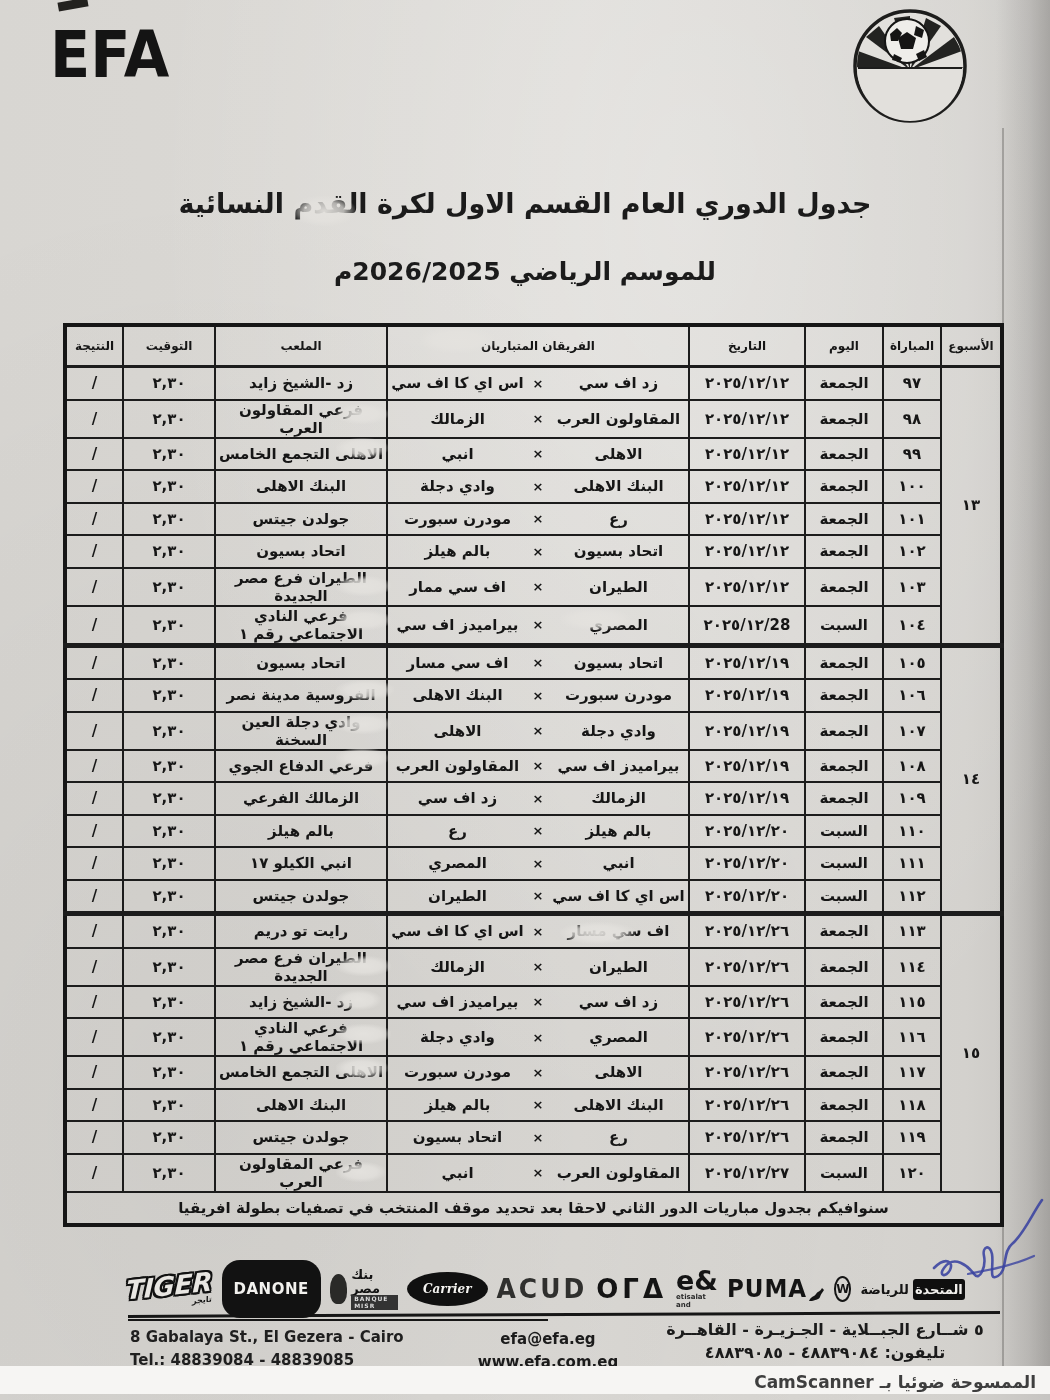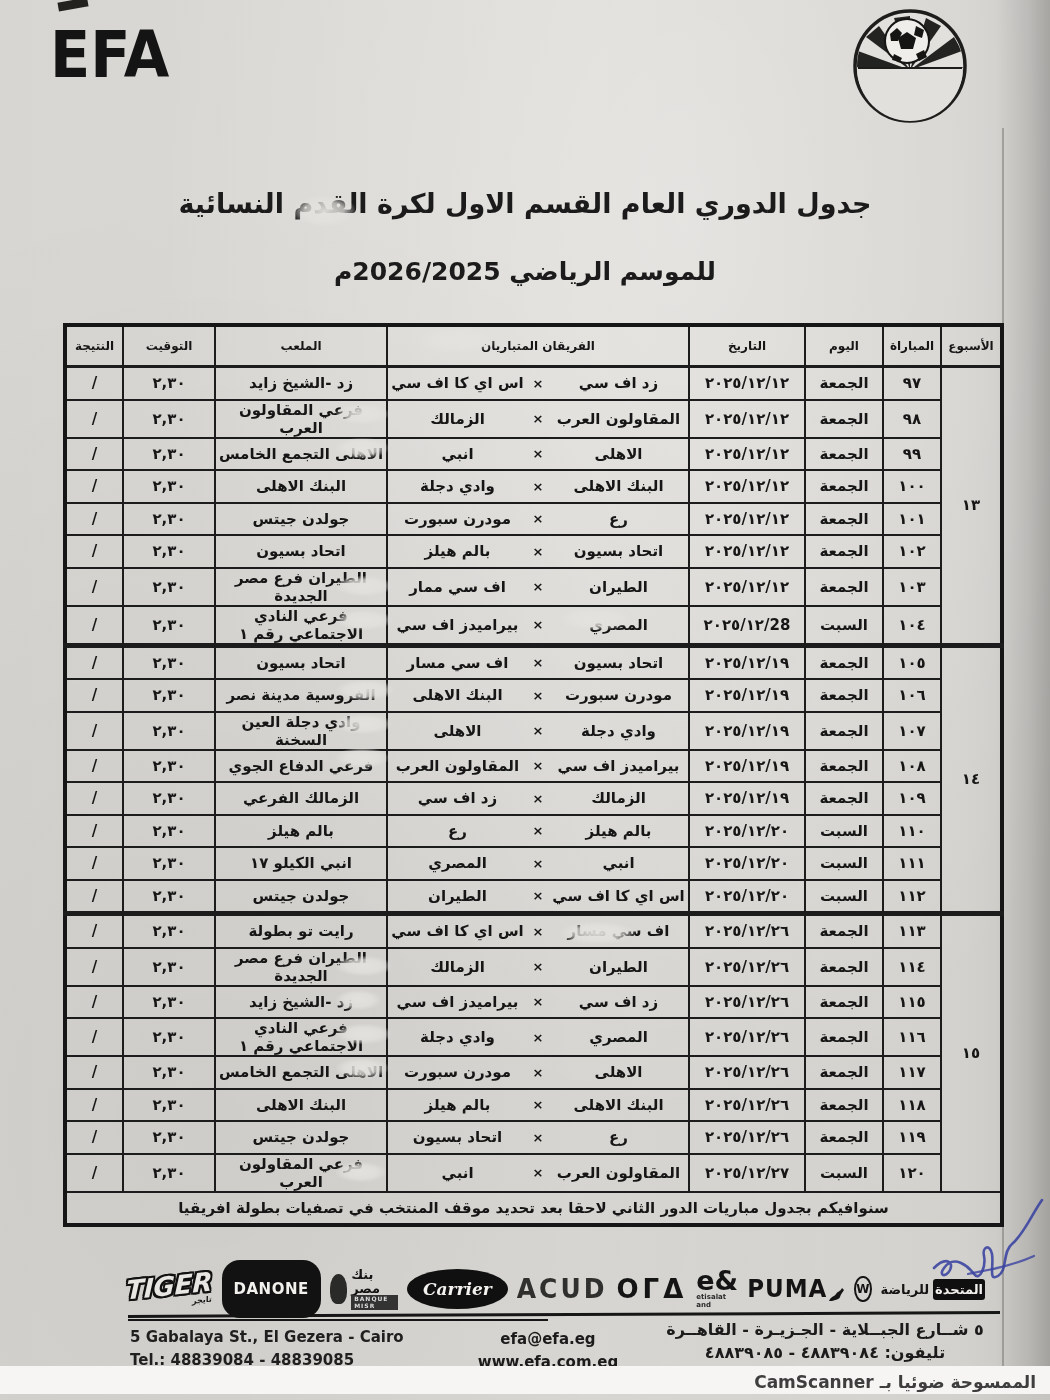--- a/index.html
+++ b/index.html
@@ -50,21 +50,21 @@
   .sp-tiger .t1{font-size:26px;font-weight:bold;font-style:italic;color:#e8e6e2;
       text-shadow:-2px -2px 0 #111,2px -2px 0 #111,-2px 2px 0 #111,2px 2px 0 #111,0 -2px 0 #111,0 2px 0 #111,-2px 0 0 #111,2px 0 0 #111;}
   .sp-tiger .t2{font-size:8px;font-weight:bold;align-self:flex-end;margin-top:-2px;}
   .pill{background:#121212;color:#f2f1ee;border-radius:18px;padding:20px 12px;font-size:15px;font-weight:bold;letter-spacing:.5px;white-space:nowrap;}
   .sp-bm{flex-direction:row;gap:4px;}
   .bm-ic{width:24px;height:30px;background:radial-gradient(circle at 50% 35%,#2a2a28 60%,#2a2a28 60%),#2a2a28;
       border-radius:50% 50% 40% 40%;}
   .bm-tx{display:flex;flex-direction:column;align-items:center;line-height:1.05;}
   .bm-tx .a{font-size:13px;font-weight:bold;}
   .bm-tx .e{font-size:6px;font-weight:bold;background:#333;color:#ddd;padding:1px 3px;letter-spacing:1px;}
-  .oval{background:#101010;color:#f4f3f0;border-radius:50%;padding:10px 16px;font-size:17px;font-weight:bold;font-style:italic;font-family:"DejaVu Serif",serif;white-space:nowrap;}
+  .oval{background:#101010;color:#f4f3f0;border-radius:50%;padding:10px 16px;font-size:12px;font-weight:bold;font-style:italic;font-family:"DejaVu Serif",serif;white-space:nowrap;}
   .sp-acud{font-size:25px;font-weight:bold;color:#30302e;letter-spacing:3px;transform:scaleY(1.05);}
   .sp-ora{font-size:26px;font-weight:bold;letter-spacing:4px;}
   .sp-ea .e1{font-size:27px;font-weight:bold;line-height:.9;}
   .sp-ea .e2{font-size:7px;font-weight:bold;color:#2a2a2a;}
   .sp-puma{flex-direction:row;align-items:flex-end;gap:1px;}
   .sp-puma .p1{font-size:23px;font-weight:bold;letter-spacing:1px;transform:scaleY(1.05);}
   .sp-we{width:22px;height:22px;border:2px solid #151515;border-radius:50%;font-size:12px;font-weight:bold;line-height:20px;text-align:center;}
   .sp-united{flex-direction:row;direction:rtl;gap:4px;align-items:center;}
   .sp-united .box{background:#0f0f0f;color:#f1f0ed;font-size:13px;font-weight:bold;padding:3px 2px;border-radius:3px;}
   .sp-united .aft{font-size:13px;font-weight:bold;}
@@ -394,21 +394,21 @@
           <td class="c-match">١١٣</td>
           <td class="c-day">الجمعة</td>
           <td class="c-date"><span class="ltr">٢٠٢٥/١٢/٢٦</span></td>
           <td class="c-teams">
             <div class="pair">
               <span class="tm">اف سي مسار</span>
               <span class="vs">×</span>
               <span class="tm">اس اي كا اف سي</span>
             </div>
           </td>
-          <td class="c-stadium">رايت تو بطولة</td>
+          <td class="c-stadium">رايت تو دريم</td>
           <td class="c-time">٢,٣٠</td>
           <td class="c-result">/</td>
         </tr>
         <tr>
           <td class="c-match">١١٤</td>
           <td class="c-day">الجمعة</td>
           <td class="c-date"><span class="ltr">٢٠٢٥/١٢/٢٦</span></td>
           <td class="c-teams">
             <div class="pair">
               <span class="tm">الطيران</span>
@@ -577,21 +577,21 @@
   <div class="sp sp-united">
     <div class="box">المتحدة</div>
     <div class="aft">للرياضة</div>
   </div>
 </div>
 
 <div class="abs divider"></div>
 <div class="abs divider2"></div>
 
 <div class="abs f-left">
-  <div>5 Gabalaya St., El Gezera - Cairo</div>
+  <div>8 Gabalaya St., El Gezera - Cairo</div>
   <div>Tel.: 48839084 - 48839085</div>
 </div>
 <div class="abs f-center">
   <div>efa@efa.eg</div>
   <div>www.efa.com.eg</div>
 </div>
 <div class="abs f-right">
   <div>٥ شــارع الجبــلاية - الجـزيـرة - القاهــرة</div>
   <div>تليفون: ٤٨٨٣٩٠٨٤ - ٤٨٨٣٩٠٨٥</div>
 </div>

